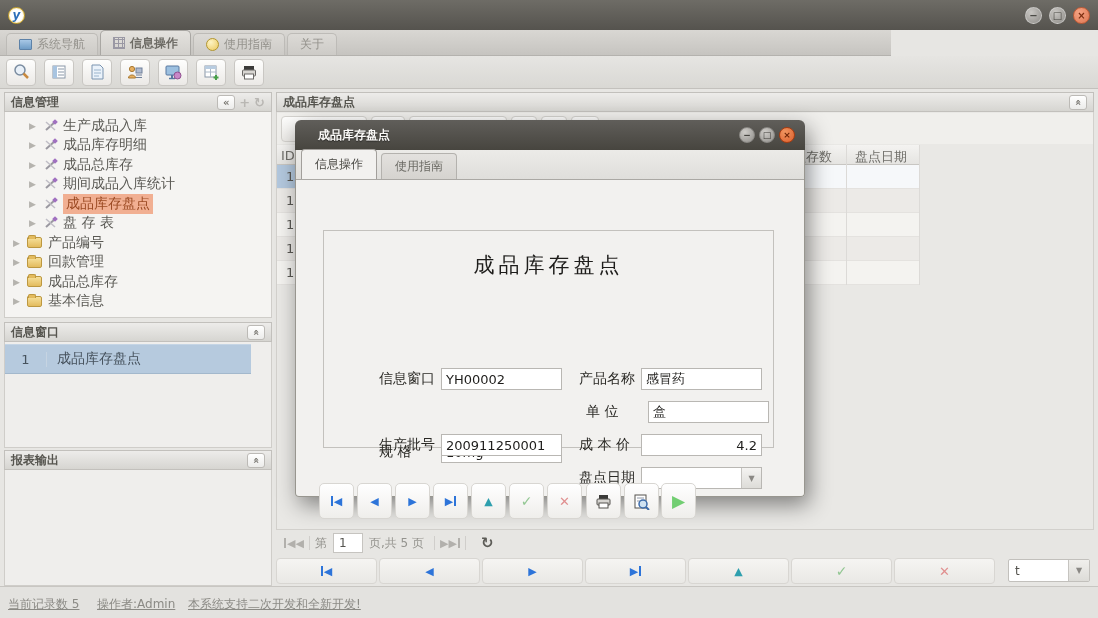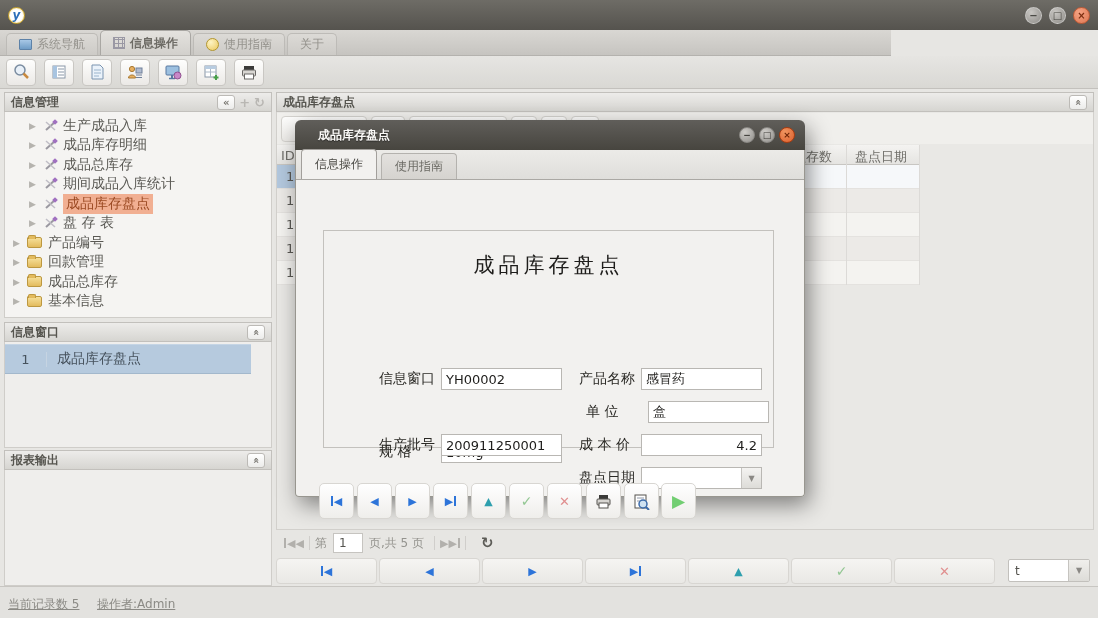--- a/index.html
+++ b/index.html
@@ -401,20 +401,21 @@
     </div>
   <div class="combo">
     <span class="val">t</span>
     <span class="dd">▼</span>
   </div>
 </div>
 
 <div class="abs statusbar">
   <span style="left:8px;">当前记录数 5</span>
   <span style="left:97px;">操作者:Admin</span>
+  <span style="left:188px;">本系统支持二次开发和全新开发!</span>
 </div>
 
 <div class="abs dialog">
   <div class="dtitle">
     <span class="t">成品库存盘点</span>
     <span class="dctrls">
       <span class="dcbtn">−</span>
       <span class="dcbtn">□</span>
       <span class="dcbtn close">×</span>
     </span>

